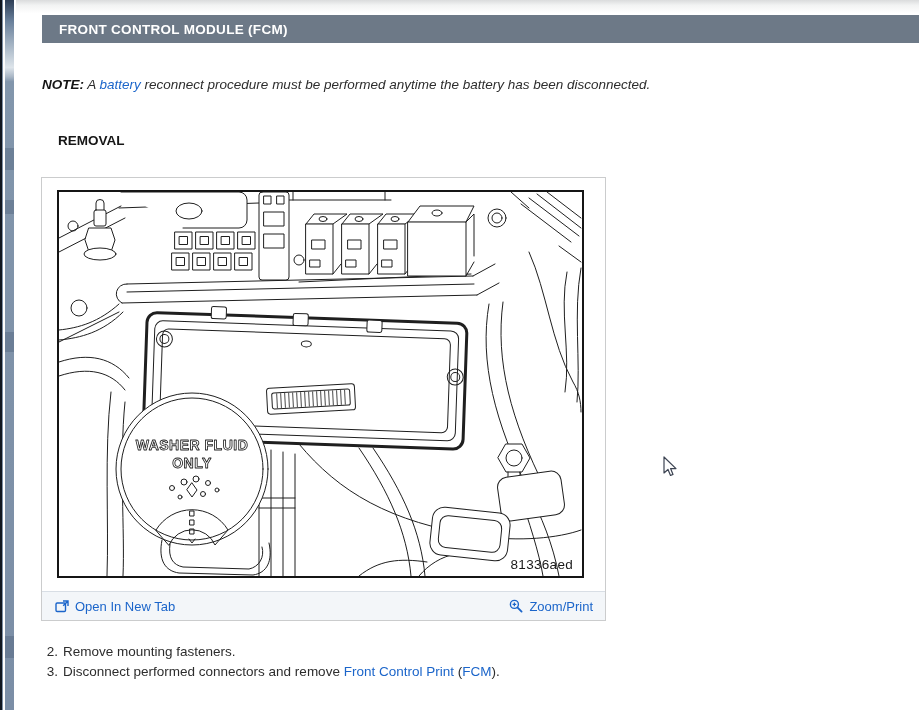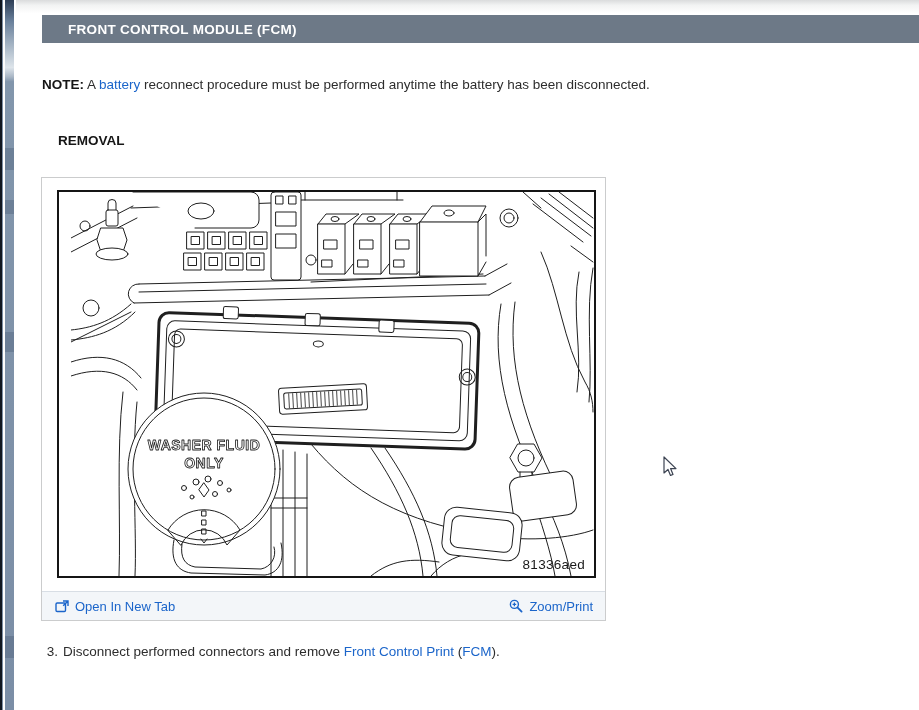--- a/index.html
+++ b/index.html
@@ -20,33 +20,33 @@
     background:linear-gradient(180deg,#2e3e56 0%,#69809b 3%,#9fafc0 6%,#dde4ea 9.5%,
       #aab7c6 10.8%,#8296ac 11.5%,#7e91a8 60%,#7b8ea6 100%);}
   .rail-shade{position:absolute;left:0;width:100%;background:rgba(38,56,84,.22);}
   .rs1{top:148px;height:22px;} .rs2{top:200px;height:14px;}
   .rs3{top:332px;height:20px;} .rs4{top:636px;height:22px;}
 
   
   .section-header{position:absolute;left:42px;top:15px;right:0;height:28px;
     background:#6d7987;display:flex;align-items:center;}
   .section-header span{color:#fff;font-size:13.5px;font-weight:bold;
-    letter-spacing:.3px;padding-left:26px;}
-
-  .note{position:absolute;left:42px;top:76px;margin:0;font-size:13.5px;line-height:17px;}
+    letter-spacing:.3px;padding-left:17px;}
+
+  .note{position:absolute;left:42px;top:76px;margin:0;font-size:13.5px;line-height:17px;font-style:italic;}
   .note b{color:#161616;}
   .lnk{color:#1b65ca;text-decoration:none;cursor:pointer;}
   .removal{position:absolute;left:42px;top:117px;margin:16px;font-size:13.5px;
     font-weight:bold;color:#161616;}
 
   
   .figure{position:absolute;left:41px;top:177px;width:563px;height:442px;
     border:1px solid #cbcccd;background:#fff;}
   .frame{position:absolute;left:15px;top:12px;width:523px;height:384px;
-    border:2px solid #151515;background:#fff;padding-left:12px;}
+    border:2px solid #151515;background:#fff;}
   .frame svg{display:block;}
   .fig-footer{position:absolute;left:0;right:0;bottom:0;height:28px;
     background:#f3f6f9;border-top:1px solid #d8dee5;display:flex;
     align-items:center;justify-content:space-between;padding:0 12px 0 13px;margin-top:28px;}
   .fig-link{display:flex;align-items:center;gap:6px;color:#1b65ca;
     font-size:13px;text-decoration:none;cursor:pointer;}
   .fig-link svg{flex:0 0 auto;}
 
   
   .steps{position:absolute;left:42px;top:643px;font-size:13.5px;}
@@ -263,20 +263,21 @@
           <circle cx="5.4" cy="5.4" r="4" fill="none" stroke="#1b65ca" stroke-width="1.4"></circle>
           <path d="M5.4,3.6 v3.6 M3.6,5.4 h3.6" stroke="#1b65ca" stroke-width="1.2"></path>
           <path d="M8.4,8.4 L12.6,12.6" stroke="#1b65ca" stroke-width="1.8" stroke-linecap="round"></path>
         </svg>
         <span>Zoom/Print</span>
       </a>
     </div>
   </div>
 
   <div class="steps">
+    <div class="step"><span class="no">2.</span><span>Remove mounting fasteners.</span></div>
     <div class="step"><span class="no">3.</span><span>Disconnect performed connectors and remove </span><a class="lnk">Front Control Print</a><span> (</span><a class="lnk">FCM</a><span>).</span></div>
   </div>
 
   <div class="cursor">
     <svg width="16" height="22" viewBox="0 0 16 22">
       <polygon points="1,1 1,17 5,13.5 7.5,19.5 10,18.4 7.6,12.6 13,12.6" fill="#fdfdfd" stroke="#3c4352" stroke-width="1.2" stroke-linejoin="round"></polygon>
     </svg>
   </div>
 
 </div>

